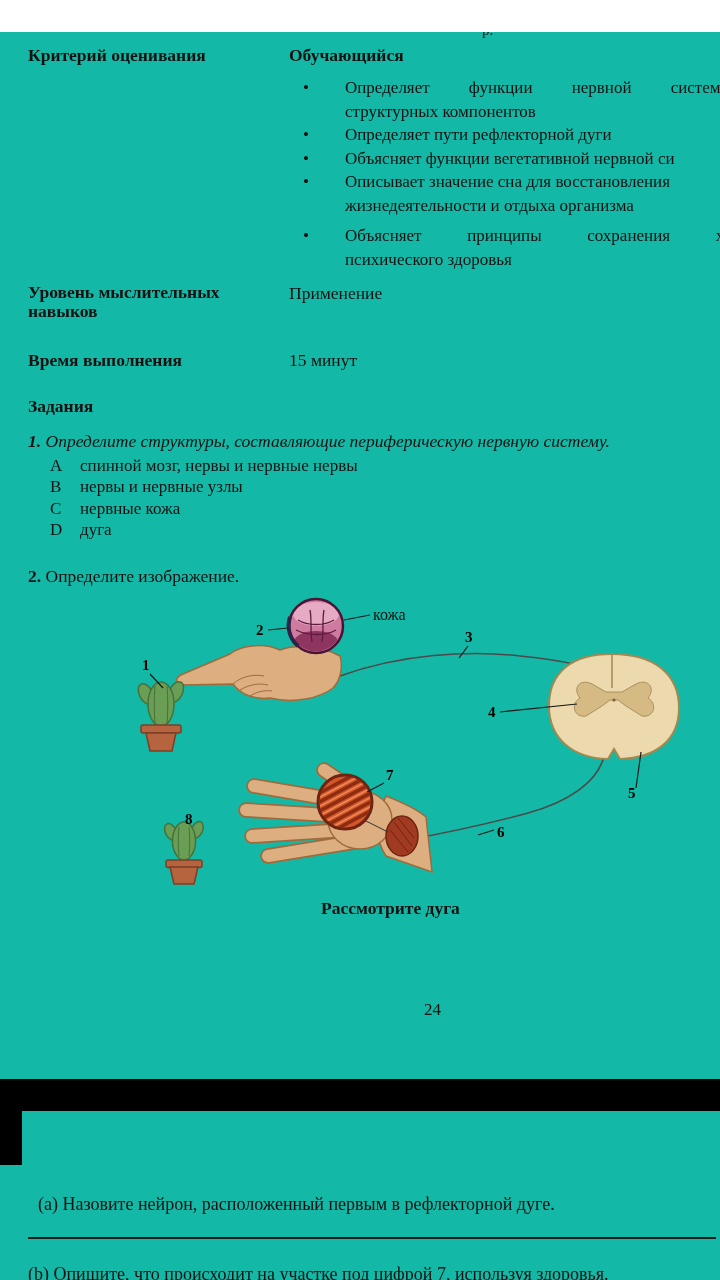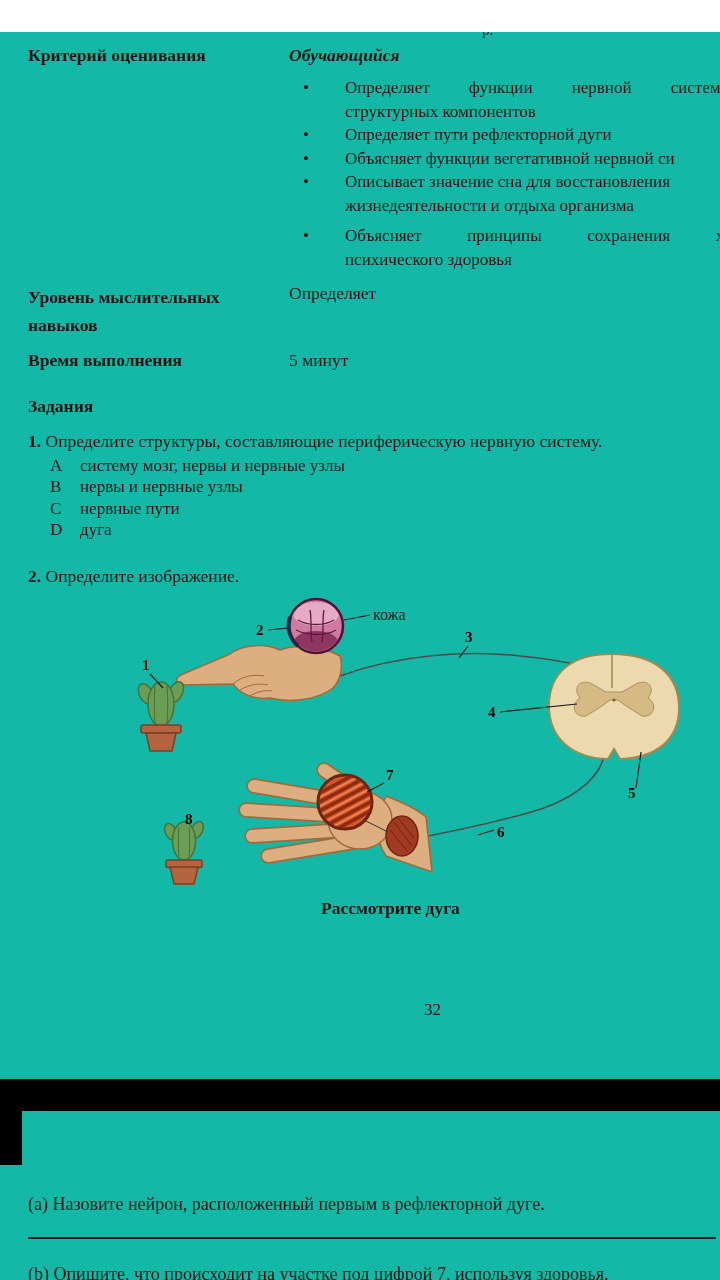--- a/index.html
+++ b/index.html
@@ -4,21 +4,21 @@
 <style>
   html,body { margin:0; padding:0; background:#ffffff; }
   .page {
     position:relative; width:720px; height:1280px; background:#14b8a6;
     overflow:hidden; font-family:"Liberation Serif", serif; color:#111;
     font-size:17px;
     margin-top:32px;
   }
   .abs { position:absolute; }
   .b  { font-weight:bold; }
-  .bi { font-weight:bold; font-style:italic; }
+  .bi { font-weight:bold; }
   .sz { font-size:17.5px; }
 
   
   .bullets { left:300px; top:44px; width:432px; }
   .bi-item { position:relative; padding-left:45px; }
   .bi-item .mark { position:absolute; left:3px; top:0; line-height:23.5px; }
   .bl { line-height:23.5px; }
   .jl { text-align:justify; text-align-last:justify; }
   .gap-top { margin-top:7px; }
 
@@ -70,44 +70,44 @@
       <div class="bl">Описывает значение сна для восстановления</div>
       <div class="bl">жизнедеятельности и отдыха организма</div>
     </div>
     <div class="bi-item gap-top">
       <span class="mark">•</span>
       <div class="bl jl">Объясняет принципы сохранения хо</div>
       <div class="bl">психического здоровья</div>
     </div>
   </div>
 
-  <div class="abs b sz" style="left:28px; top:251px; width:235px; line-height:28px;">Уровень мыслительных навыков</div>
-  <div class="abs sz" style="left:289px; top:251px;">Определяет</div>
+  <div class="abs b sz" style="left:28px; top:251px; width:235px; line-height:19px;">Уровень мыслительных навыков</div>
+  <div class="abs sz" style="left:289px; top:251px;">Применение</div>
 
   <div class="abs b sz" style="left:28px; top:318px;">Время выполнения</div>
-  <div class="abs sz" style="left:289px; top:318px;">5 минут</div>
+  <div class="abs sz" style="left:289px; top:318px;">15 минут</div>
 
   <div class="abs b sz" style="left:28px; top:364px;">Задания</div>
 
-  <div class="abs sz qrow" style="top:399px; width:690px;">
+  <div class="abs sz qrow" style="top:399px; width:690px;font-style:italic;">
     <span class="b">1.</span>
     <span>Определите структуры, составляющие периферическую нервную систему.</span>
   </div>
 
   <div class="optrow" style="top:424px;">
     <span class="optletter">A</span>
-    <span class="opttext">систему мозг, нервы и нервные узлы</span>
+    <span class="opttext">спинной мозг, нервы и нервные нервы</span>
   </div>
   <div class="optrow" style="top:445px;">
     <span class="optletter">B</span>
     <span class="opttext">нервы и нервные узлы</span>
   </div>
   <div class="optrow" style="top:467px;">
     <span class="optletter">C</span>
-    <span class="opttext">нервные пути</span>
+    <span class="opttext">нервные кожа</span>
   </div>
   <div class="optrow" style="top:488px;">
     <span class="optletter">D</span>
     <span class="opttext">дуга</span>
   </div>
 
   <div class="abs sz qrow" style="top:534px;">
     <span class="b">2.</span>
     <span>Определите изображение.</span>
   </div>
@@ -210,24 +210,24 @@
     <text x="465" y="52" class="figlabel">3</text>
     <text x="488" y="127" class="figlabel">4</text>
     <text x="628" y="208" class="figlabel">5</text>
     <text x="497" y="247" class="figlabel">6</text>
     <text x="386" y="190" class="figlabel">7</text>
     <text x="185" y="234" class="figlabel">8</text>
   </svg>
 
   <div class="abs b sz" style="left:321px; top:866px;">Рассмотрите дуга</div>
 
-  <div class="abs" style="left:424px; top:968px;">32</div>
+  <div class="abs" style="left:424px; top:968px;">24</div>
 
   <div class="blackbar" style="left:0; top:1047px; width:720px; height:32px;"></div>
   <div class="blackbar" style="left:0; top:1079px; width:22px; height:54px;"></div>
 
-  <div class="abs qa" style="left:28px; top:1162px;">(a) Назовите нейрон, расположенный первым в рефлекторной дуге.</div>
+  <div class="abs qa" style="left:38px; top:1162px;">(a) Назовите нейрон, расположенный первым в рефлекторной дуге.</div>
   <div class="ansline" style="top:1205px;"></div>
 
   <div class="abs qa" style="left:28px; top:1232px;">(b) Опишите, что происходит на участке под цифрой 7, используя здоровья.</div>
   <div class="ansline" style="top:1271px;"></div>
 
 </div>
 
 </body></html>

